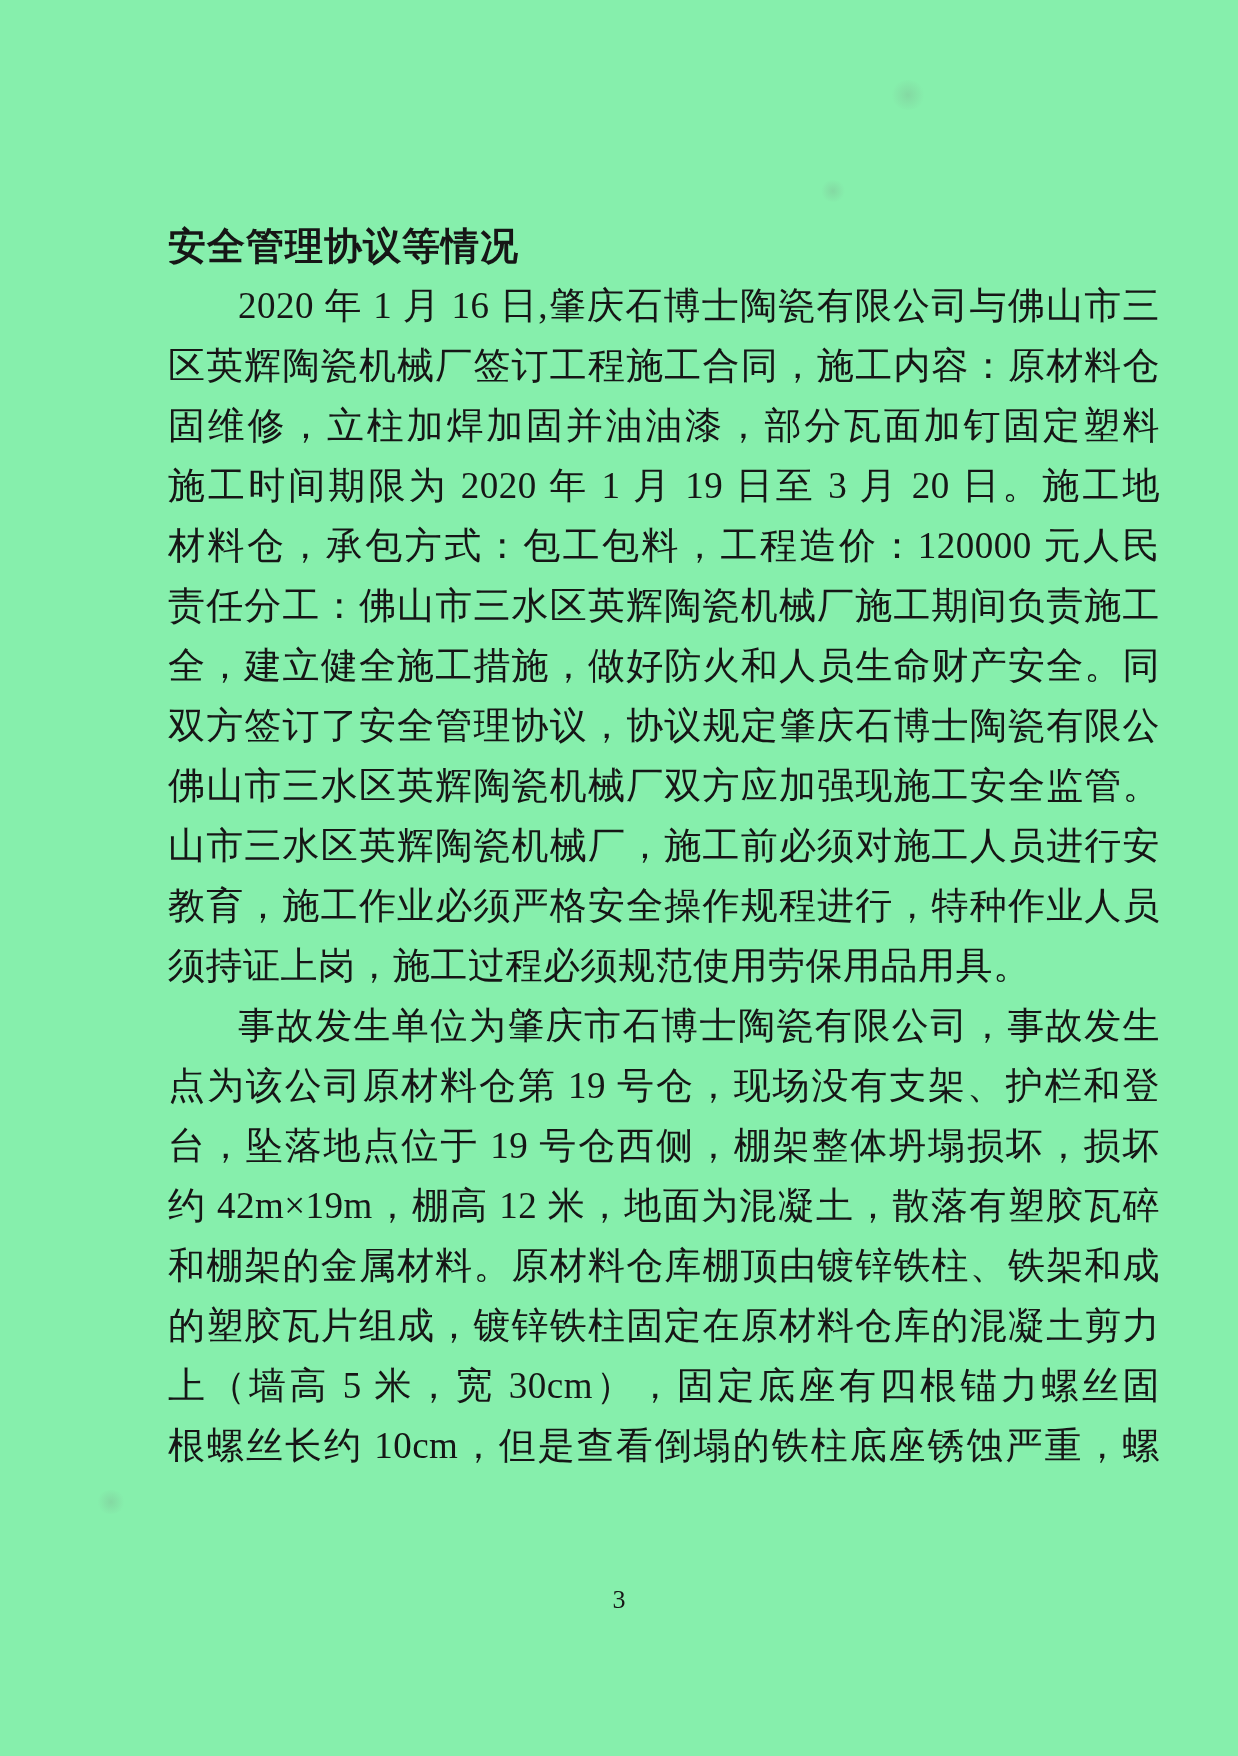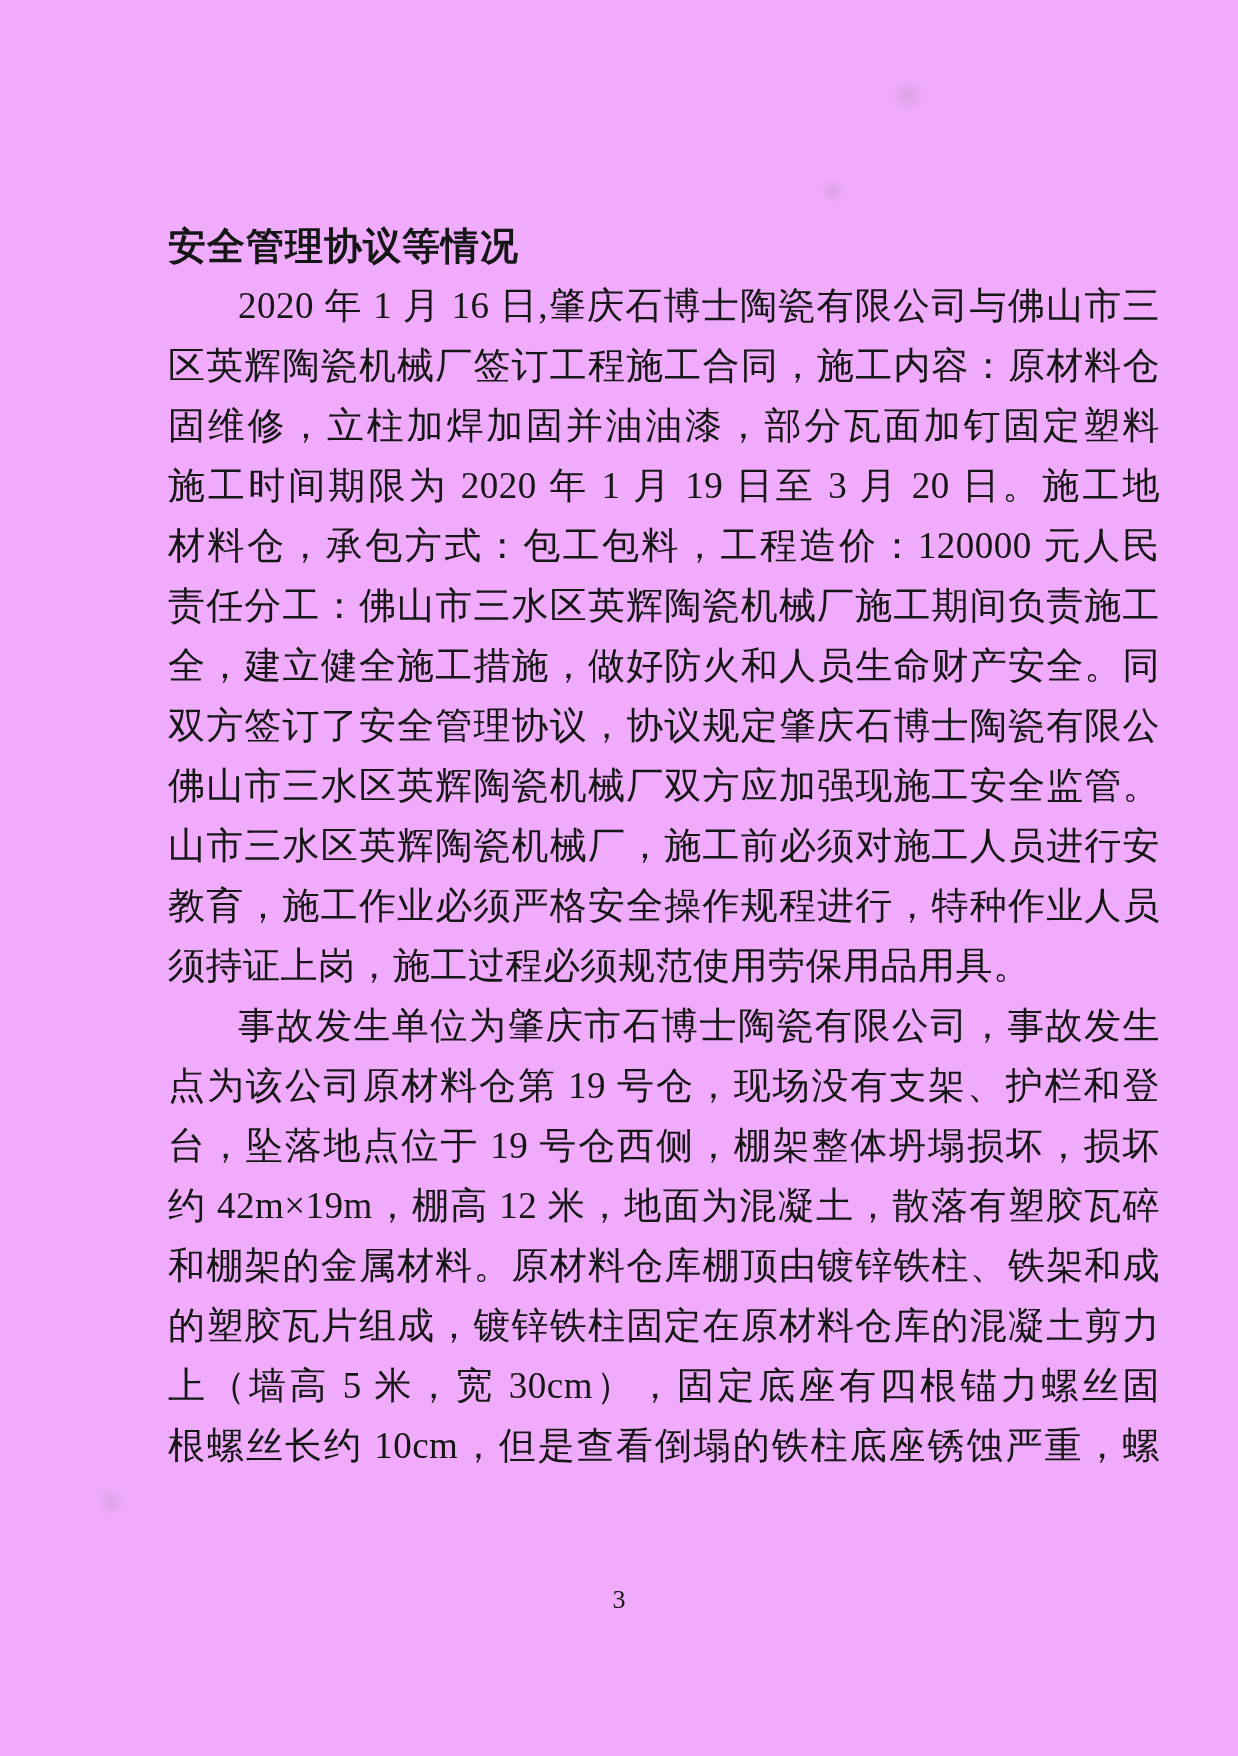--- a/index.html
+++ b/index.html
@@ -5,21 +5,21 @@
   html, body {
     margin: 0;
     padding: 0;
     background: #e8e8e8;
   }
   .page {
     position: relative;
     width: 1238px;
     height: 1756px;
     margin: 0 auto;
-    background: #f0abfc;
+    background: #86efac;
     overflow: hidden;
     font-family: "Liberation Serif", "DejaVu Serif", serif;
     color: #161616;
   }
   
   .speck {
     position: absolute;
     border-radius: 50%;
     background: radial-gradient(circle, rgba(120,120,120,0.18) 0%, rgba(120,120,120,0) 70%);
     pointer-events: none;

